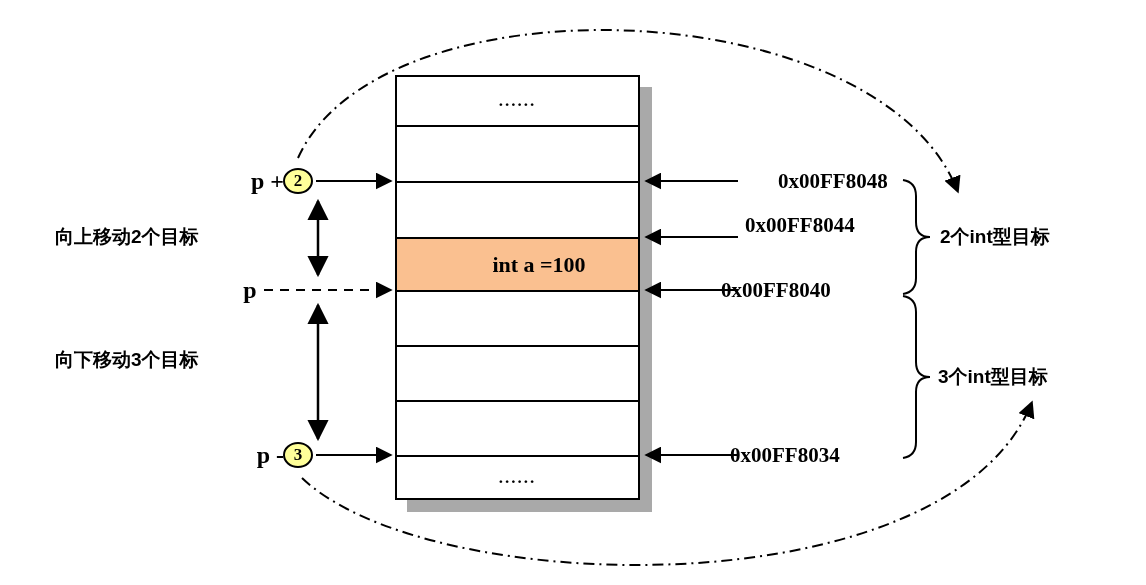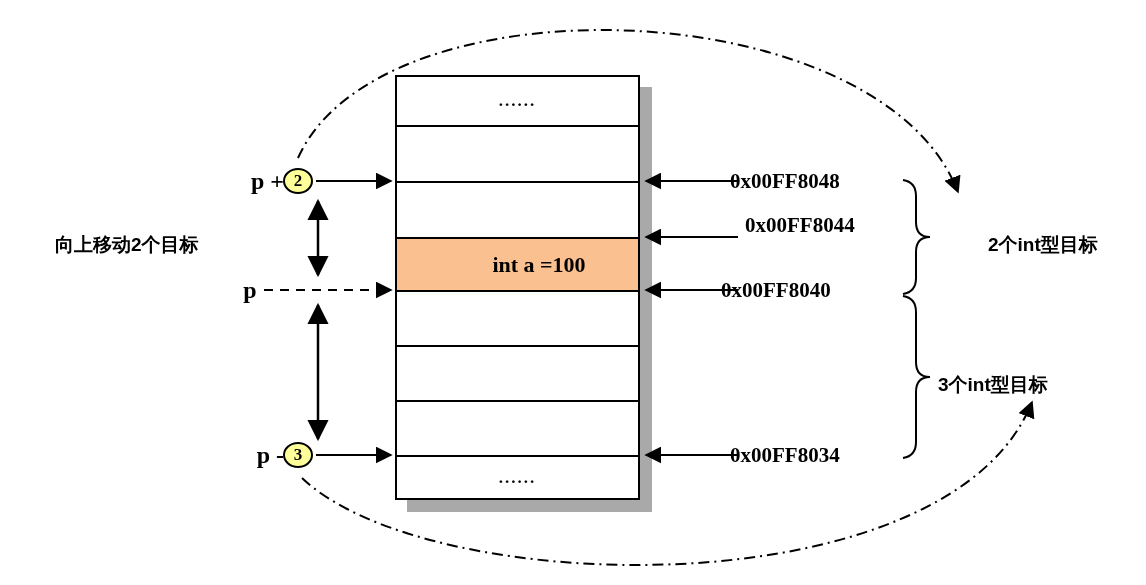--- a/index.html
+++ b/index.html
@@ -18,21 +18,21 @@
   .mem-row:last-child{border-bottom:none;}
   .mem-row.dots{font-size:17px;letter-spacing:2px;}
   .mem-row.hl{background:#fac090;padding-left:43px;}
   
   #overlay{left:0;top:0;z-index:3;pointer-events:none;}
   
   .lbl{z-index:4;white-space:nowrap;}
   .ptr{font-weight:bold;font-size:24px;line-height:28px;}
   .addr{font-weight:bold;font-size:21px;line-height:24px;}
   .cjk{font-weight:bold;font-size:19px;line-height:24px;
-    font-family:"Liberation Sans","DejaVu Sans",sans-serif;margin-top:8px;}
+    font-family:"Liberation Sans","DejaVu Sans",sans-serif;}
   .badge{width:30px;height:26px;background:#ffff99;border:2px solid #000;border-radius:50%;
     display:flex;align-items:center;justify-content:center;font-weight:bold;font-size:17px;
     z-index:5;box-sizing:border-box;}
 </style>
 </head>
 <body>
 
 <div id="canvas">
 
   <div class="abs" id="mem-shadow"></div>
@@ -76,22 +76,23 @@
 
   <div class="abs lbl ptr" style="left:238px;top:167px;width:46px;text-align:right">p +</div>
   <div class="abs badge" style="left:283px;top:168px">2</div>
 
   <div class="abs lbl ptr" style="left:240px;top:276px;width:20px;text-align:center">p</div>
 
   <div class="abs lbl ptr" style="left:238px;top:441px;width:46px;text-align:right">p -</div>
   <div class="abs badge" style="left:283px;top:442px">3</div>
 
   <div class="abs lbl cjk" style="left:55px;top:225px">向上移动2个目标</div>
+  <div class="abs lbl cjk" style="left:55px;top:348px">向下移动3个目标</div>
 
-  <div class="abs lbl addr" style="left:730px;top:169px">0x00FF8048</div>
+  <div class="abs lbl addr" style="left:778px;top:169px">0x00FF8048</div>
   <div class="abs lbl addr" style="left:745px;top:213px">0x00FF8044</div>
   <div class="abs lbl addr" style="left:721px;top:278px">0x00FF8040</div>
   <div class="abs lbl addr" style="left:730px;top:443px">0x00FF8034</div>
 
-  <div class="abs lbl cjk" style="left:988px;top:225px">2个int型目标</div>
+  <div class="abs lbl cjk" style="left:940px;top:225px">2个int型目标</div>
   <div class="abs lbl cjk" style="left:938px;top:365px">3个int型目标</div>
 
 </div>
 
 </body></html>

